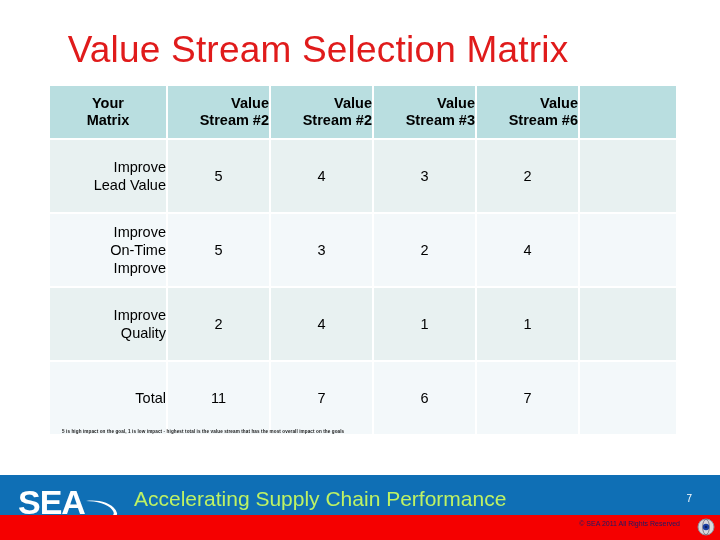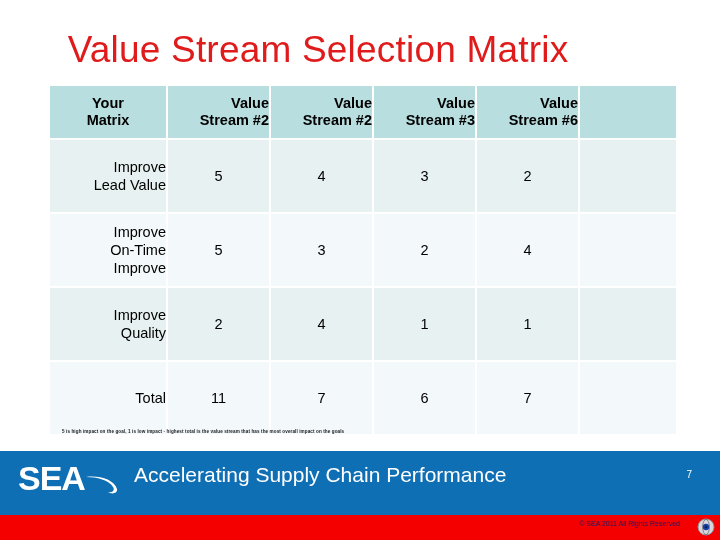--- a/index.html
+++ b/index.html
@@ -100,21 +100,21 @@
     white-space: nowrap;
     letter-spacing: 0.1px;
   }
 
   
   #footer-blue {
     position: absolute;
     left: 0;
     bottom: 25px;
     width: 720px;
-    height: 64px;
+    height: 40px;
     background: #0f6fb5;
     text-align: center;
   }
   #footer-red {
     position: absolute;
     left: 0;
     bottom: 0;
     width: 720px;
     height: 25px;
     background: #f50000;
@@ -141,21 +141,21 @@
     left: 66px;
     top: 18px;
     width: 38px;
     height: 24px;
   }
   #tagline {
     position: absolute;
     left: 134px;
     top: 12px;
     font-size: 21px;
-    color: #ffffff;
+    color: #bef264;
     font-weight: 400;
     white-space: nowrap;
   }
   #slide-number {
     position: absolute;
     right: 28px;
     top: 18px;
     font-size: 10px;
     color: #ffffff;
   }

